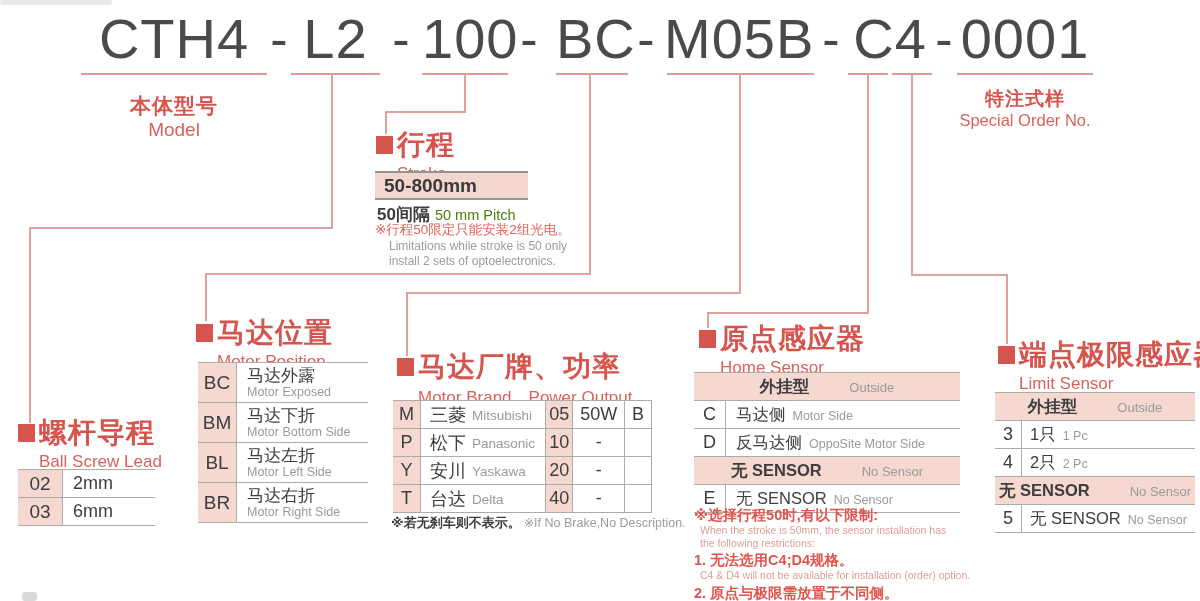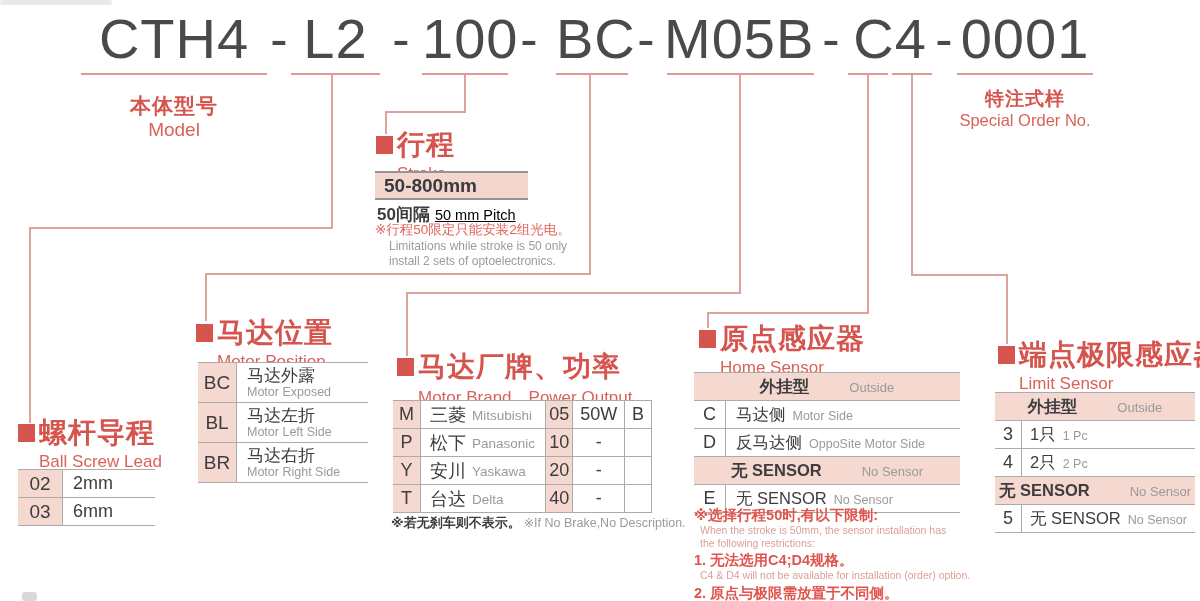--- a/index.html
+++ b/index.html
@@ -60,21 +60,21 @@
   .brand { justify-content:flex-start; padding-left:9px; white-space:nowrap;text-align:center; }
   .brand .t2 { font-size:13.5px; color:#9a9a9a; margin-left:6px; margin-top:2px; }
   
   .stroke-box {
     position:absolute; left:375px; top:171px; width:153px; height:29px;
     background:#f3d6cd; border-top:2px solid #949494; border-bottom:2px solid #949494;
     font-size:19px; font-weight:bold; color:#3b3b3e; line-height:25px; padding-left:9px;
   }
   .pitch { position:absolute; left:377px; top:203px; white-space:nowrap; }
   .pitch .t1 { font-size:17px; font-weight:bold; color:#3b3b3e; }
-  .pitch .t2 { font-size:14.5px; color:#000000; margin-left:5px;text-decoration:underline; }
+  .pitch .t2 { font-size:14.5px; color:#4d7c0f; margin-left:5px; }
   .rednote { position:absolute; font-size:13.5px; color:#e2625a; white-space:nowrap; }
   .graynote { position:absolute; font-size:12px; line-height:15px; color:#9b9b9b; white-space:nowrap; }
   
   .mbnote { position:absolute; left:391px; top:513px; white-space:nowrap; }
   .mbnote .t1 { font-size:13px; font-weight:bold; color:#3b3b3e; }
   .mbnote .t2 { font-size:12.5px; color:#9b9b9b; margin-left:3px; }
   
   .hsnotes { position:absolute; left:694px; top:507px; width:300px; }
   .n-red { font-size:14.5px; font-weight:bold; color:#e0544c; line-height:17px; white-space:nowrap; }
   .n-pink { font-size:10.5px; color:#dd9e97; line-height:12.5px; margin-left:6px; white-space:nowrap; }
@@ -178,20 +178,27 @@
   </div>
   <div class="tbl" style="left:198px;top:362px;width:170px;">
     <div class="row r40">
       <div class="code pink" style="width:38px;">BC</div>
       <div class="desc2">
           <span class="t1">马达外露</span>
           <span class="t2">Motor Exposed</span>
         </div>
     </div>
     <div class="row r40">
+      <div class="code pink" style="width:38px;">BM</div>
+      <div class="desc2">
+          <span class="t1">马达下折</span>
+          <span class="t2">Motor Bottom Side</span>
+        </div>
+    </div>
+    <div class="row r40">
       <div class="code pink" style="width:38px;">BL</div>
       <div class="desc2">
           <span class="t1">马达左折</span>
           <span class="t2">Motor Left Side</span>
         </div>
     </div>
     <div class="row r40">
       <div class="code pink" style="width:38px;">BR</div>
       <div class="desc2">
           <span class="t1">马达右折</span>

